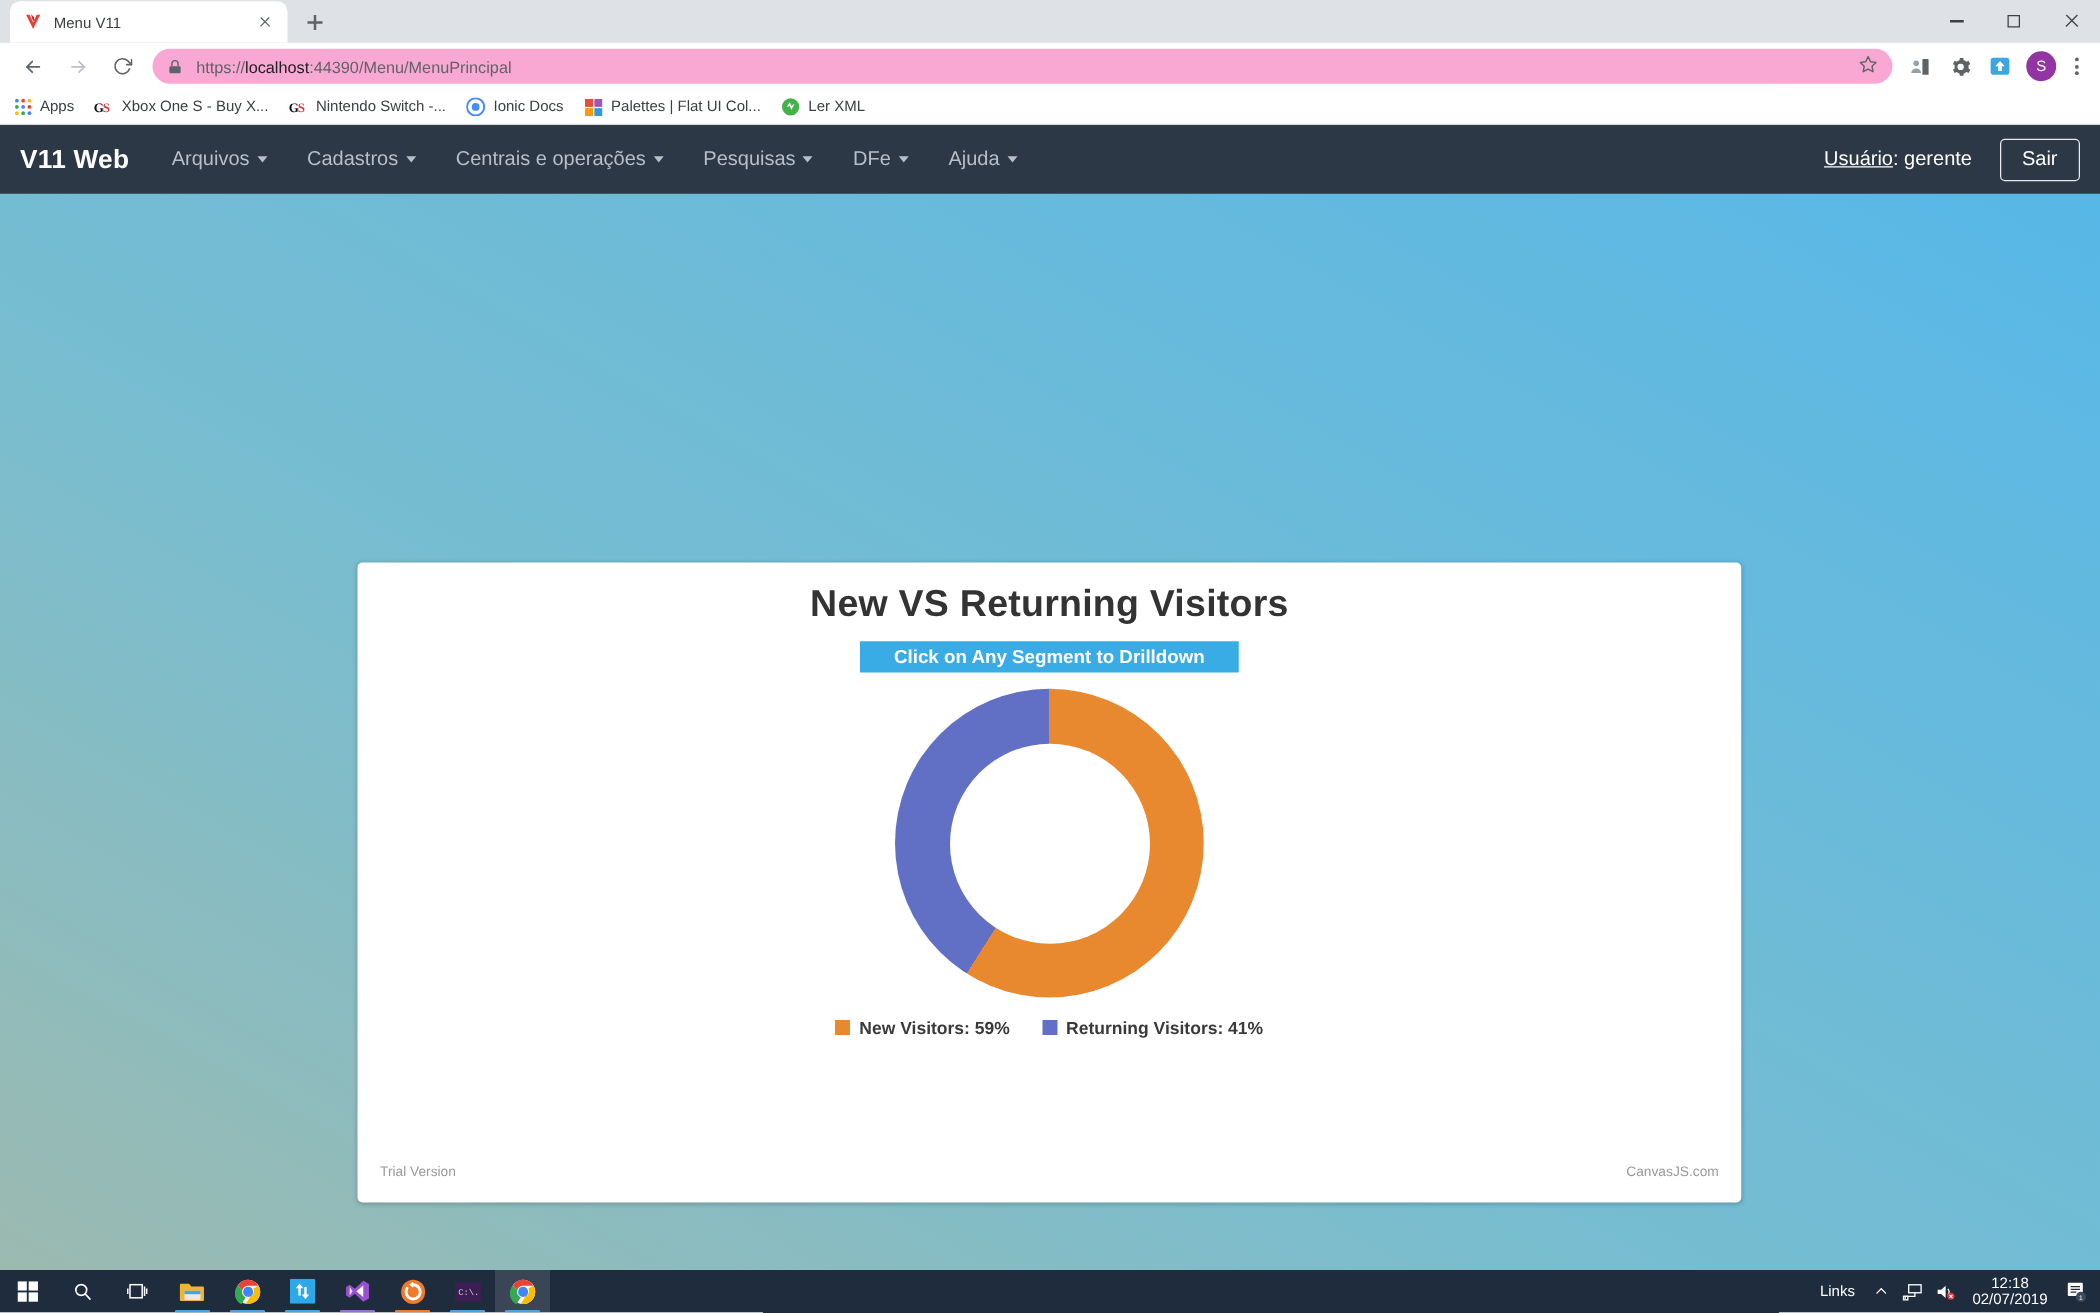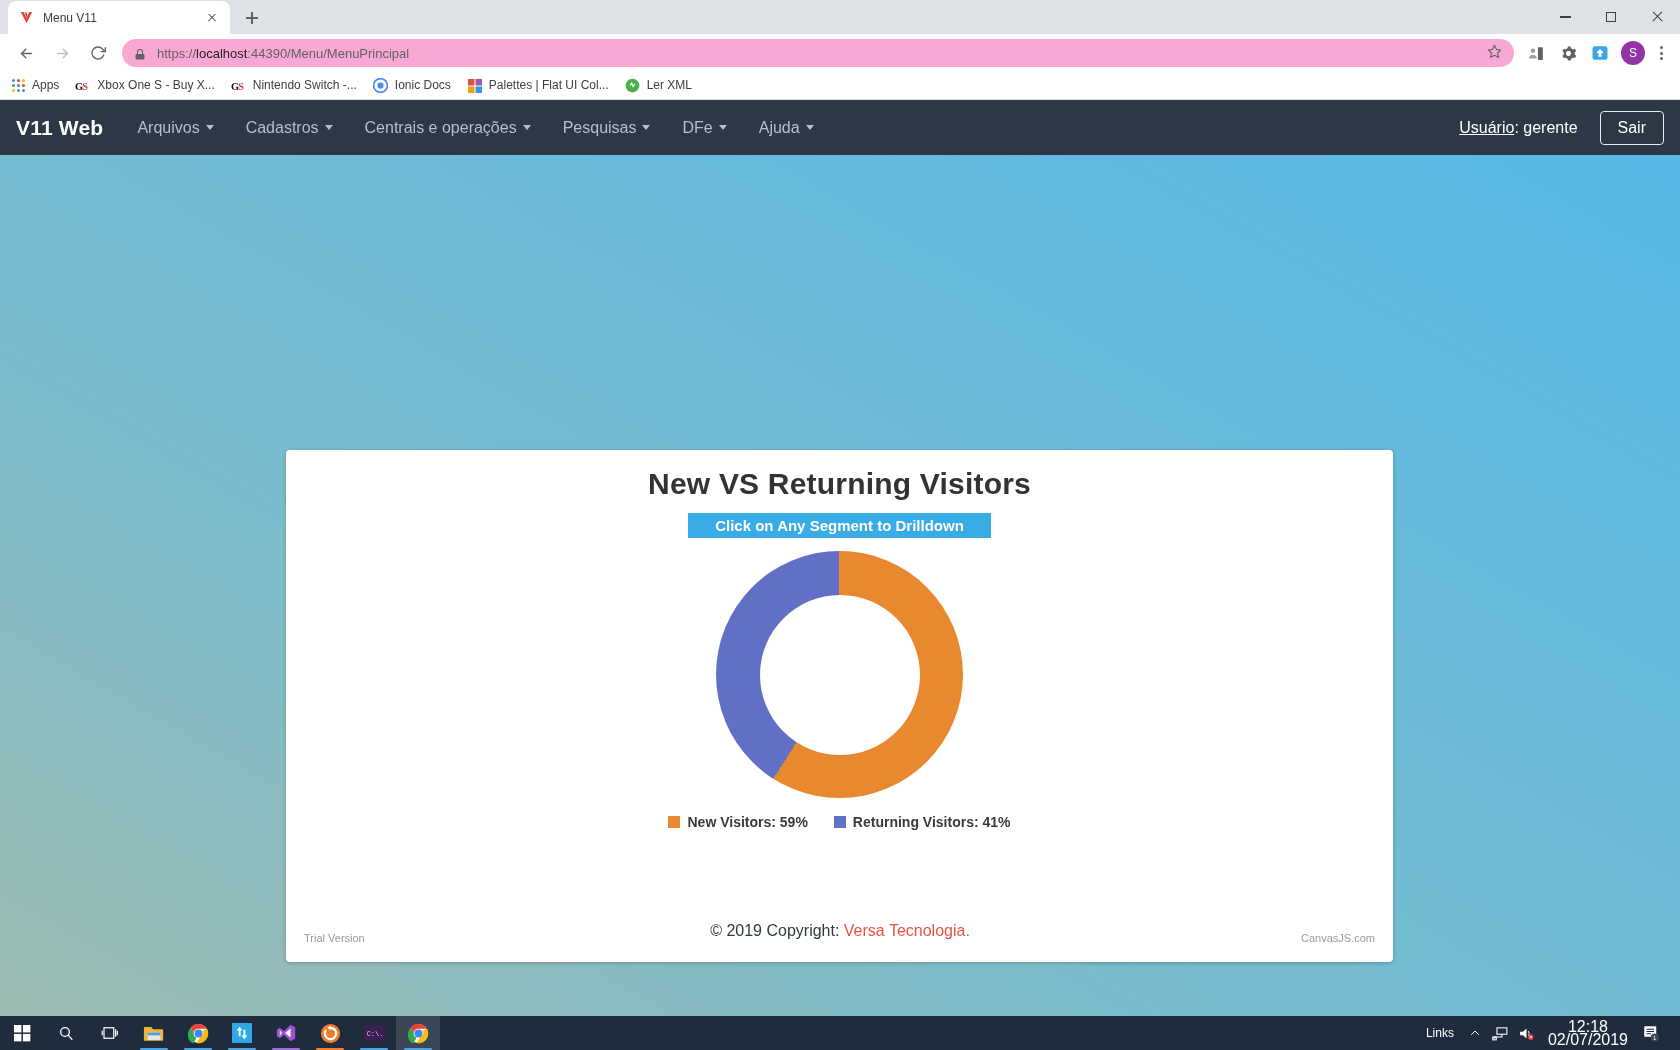--- a/index.html
+++ b/index.html
@@ -173,25 +173,25 @@
     position:relative;
   }
   .tb-item {
     width:44px; height:34px; display:flex; align-items:center; justify-content:center;
     cursor:pointer; position:relative; flex:none;
   }
   .tb-item.active { background:rgba(255,255,255,.12); }
   .tb-item .underline {
     position:absolute; bottom:0; left:8px; right:8px; height:2.5px; border-radius:2px;
   }
-  .tray { margin-left:auto; display:flex; align-items:center; padding-right:14px; height:34px;}
+  .tray { margin-left:auto; display:flex; align-items:center; padding-right:4px; height:34px;}
   .tray-txt { font-size:12px; color:#ffffff; margin:0 8px; cursor:pointer;}
   .tray-ico { width:26px; height:34px; display:flex; align-items:center; justify-content:center; cursor:pointer;}
   .clock {
-    color:#ffffff; font-size:16px; line-height:13px; text-align:center;
+    color:#ffffff; font-size:12px; line-height:13px; text-align:center;
     padding:0 8px; cursor:pointer;
   }
   .notif { width:30px; height:34px; display:flex; align-items:center; justify-content:center; position:relative; cursor:pointer;}
 </style>
 </head>
 <body>
 
 <div class="browser">
 
   <div class="tabstrip">
@@ -407,23 +407,20 @@
         <div class="leg">
           <span class="leg-sw" id="sw1" style="background: rgb(97, 112, 196);"></span>
           <span class="leg-lbl">Returning Visitors: 41%</span>
         </div>
       </div>
 
       <div class="trial">Trial Version</div>
       <div class="credit">CanvasJS.com</div>
     </div>
 
-    <div class="footer">
-      <span>© 2019 Copyright: </span><a>Versa Tecnologia.</a>
-    </div>
   </div>
 </div>
 
 <div class="taskbar">
 
   <div class="tb-item">
     <svg width="17" height="17" viewBox="0 0 16 16" fill="#ffffff">
         <rect x="0" y="0" width="7" height="7"></rect>
         <rect x="8.4" y="0" width="7" height="7"></rect>
         <rect x="0" y="8.4" width="7" height="7"></rect>

